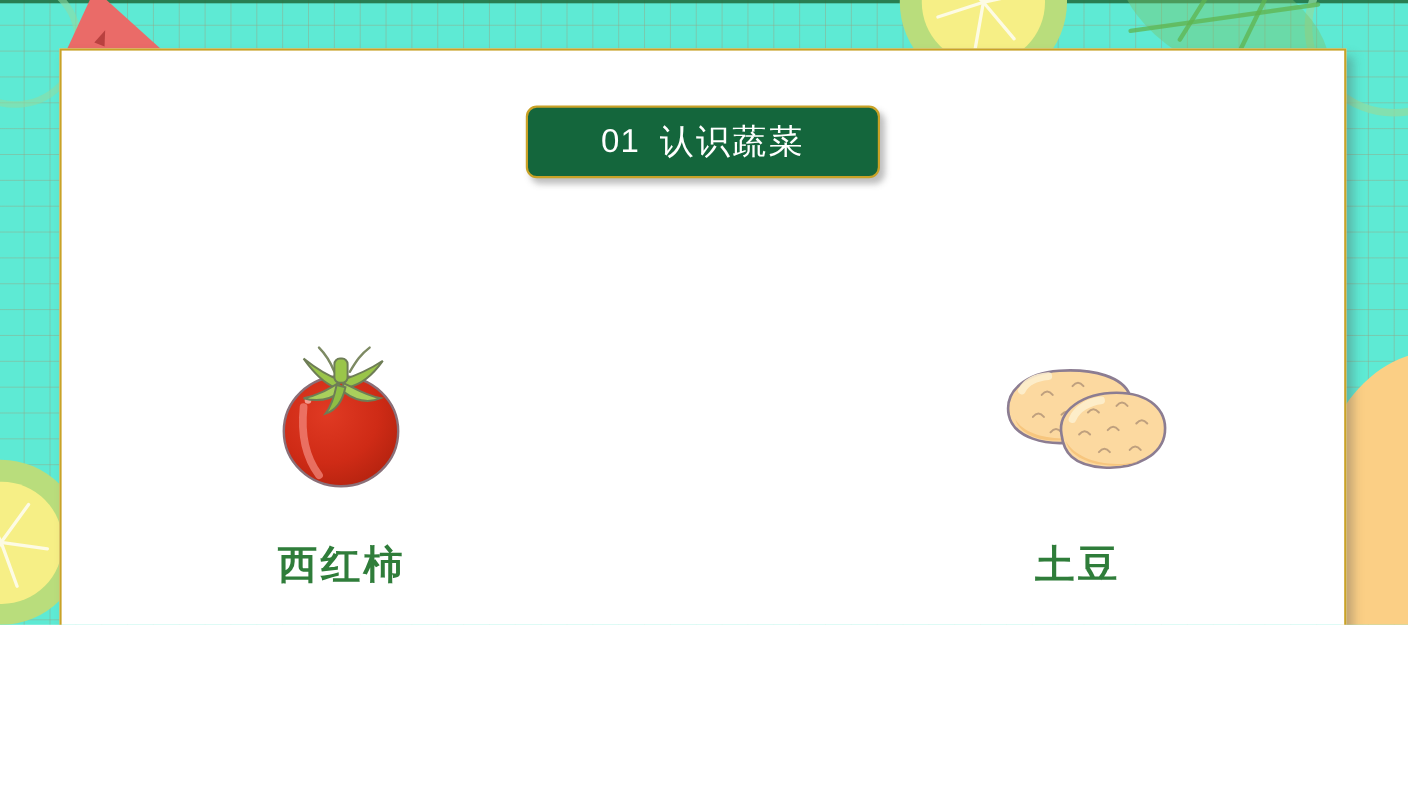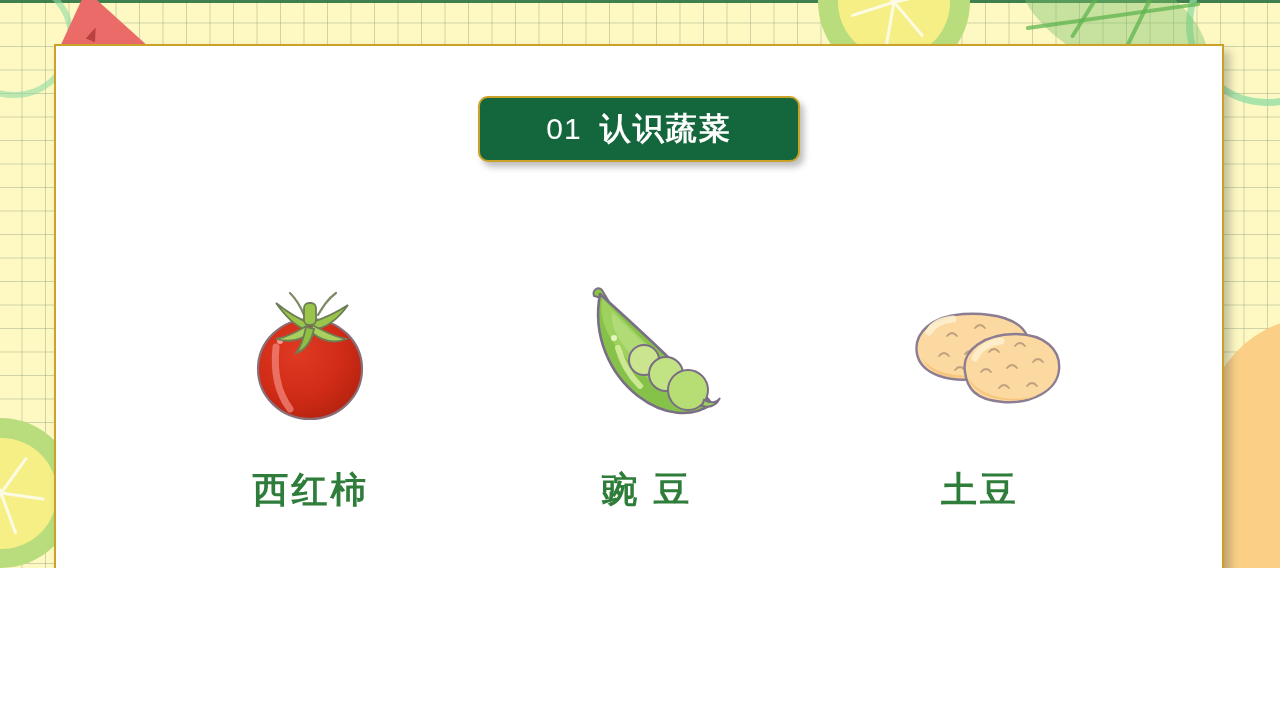--- a/index.html
+++ b/index.html
@@ -8,21 +8,21 @@
     width: 1280px;
     height: 720px;
     overflow: hidden;
     font-family: "Liberation Sans", sans-serif;
   }
 
   #slide {
     position: relative;
     width: 1280px;
     height: 568px;
-    background-color: #fef9c3;
+    background-color: #5eead4;
     overflow: hidden;
   }
 
   
   .grid-layer {
     position: absolute;
     inset: 0;
     background-image:
       linear-gradient(to right, rgba(150,162,130,0.45) 1px, transparent 1px),
       linear-gradient(to bottom, rgba(150,162,130,0.45) 1px, transparent 1px);
@@ -191,28 +191,28 @@
     gap: 18px;
     color: #ffffff;
     letter-spacing: 1px;
   }
   .banner-num {
     font-size: 30px;
     font-weight: 400;
   }
   .banner-text {
     font-size: 31px;
-    font-weight: 700;
+    font-weight: 400;
     letter-spacing: 2px;
   }
 
   
   .veg-row {
     position: absolute;
-    left: 150px; top: 273px;
+    left: 150px; top: 296px;
     width: 980px;
     display: flex;
     justify-content: space-between;
     align-items: flex-end;
   }
   .veg-item {
     width: 300px;
     display: flex;
     flex-direction: column;
     align-items: center;
@@ -328,37 +328,20 @@
           <path d="M66 44 C78 50 88 56 100 58 C86 64 74 58 66 52 Z" fill="#a9cf5c" stroke="#6e7d56" stroke-width="1.8"></path>
           <path d="M60 46 C58 56 56 64 50 72 C62 68 66 58 68 48 Z" fill="#8fbe43" stroke="#6e7d56" stroke-width="1.8"></path>
           <path d="M58 34 C54 24 50 18 44 12" stroke="#7d8a63" stroke-width="2.2" fill="none" stroke-linecap="round"></path>
           <path d="M72 34 C78 24 82 18 90 12" stroke="#7d8a63" stroke-width="2.2" fill="none" stroke-linecap="round"></path>
           <rect x="58" y="22" width="12" height="22" rx="5" fill="#9ac54a" stroke="#6e7d56" stroke-width="1.8"></rect>
         </svg>
       </div>
       <div class="veg-label">西红柿</div>
     </div>
 
-    <div class="veg-item pea">
-      <div class="veg-art">
-        <svg width="150" height="155" viewBox="0 0 150 155" aria-hidden="true">
-          <path d="M22 18 C20 12 26 8 30 12 L36 22 Z" fill="#8cc63f" stroke="#7a6d86" stroke-width="2"></path>
-          <path d="M28 16 C70 54 116 96 140 126 C120 140 92 138 66 118 C38 96 20 58 28 16 Z" fill="#86c24a" stroke="#7a6d86" stroke-width="2.6" stroke-linejoin="round"></path>
-          <path d="M30 20 C64 56 104 94 132 122 C112 126 88 112 66 92 C42 70 26 48 30 20 Z" fill="#9ed15e"></path>
-          <path d="M40 34 C72 66 106 98 128 120 C110 120 88 106 70 88 C50 68 38 52 40 34 Z" fill="#b6dd7f" opacity=".75"></path>
-          <circle cx="72" cy="82" r="15" fill="#cbe58f" stroke="#7a6d86" stroke-width="2"></circle>
-          <circle cx="94" cy="96" r="17" fill="#c2e383" stroke="#7a6d86" stroke-width="2"></circle>
-          <circle cx="116" cy="112" r="20" fill="#b7de74" stroke="#7a6d86" stroke-width="2"></circle>
-          <path d="M132 122 C140 126 146 124 148 120 C144 128 138 130 130 128 Z" fill="#9ed15e" stroke="#7a6d86" stroke-width="2"></path>
-          <path d="M46 70 C50 84 58 98 68 108" stroke="#d9ef9f" stroke-width="6" fill="none" stroke-linecap="round" opacity=".85"></path>
-          <circle cx="42" cy="60" r="3" fill="#e6f5c4"></circle>
-        </svg>
-      </div>
-      <div class="veg-label">豌 豆</div>
-    </div>
 
     <div class="veg-item potato">
       <div class="veg-art">
         <svg width="165" height="120" viewBox="0 0 165 120" aria-hidden="true">
           <g stroke="#8c7d92" stroke-width="2.4">
             <path d="M14 58 C10 36 30 20 60 18 C92 16 118 24 124 40 C130 58 112 76 80 82 C46 88 18 78 14 58 Z" fill="#fcd9a0"></path>
           </g>
           <path d="M20 62 C26 74 48 82 74 79 C50 86 24 78 20 62 Z" fill="#f7c67e"></path>
           <path d="M26 36 C30 28 40 24 50 23" stroke="#fdeecd" stroke-width="7" fill="none" stroke-linecap="round" opacity=".9"></path>
           <g stroke="#bfa07e" stroke-width="1.8" fill="none" stroke-linecap="round">

